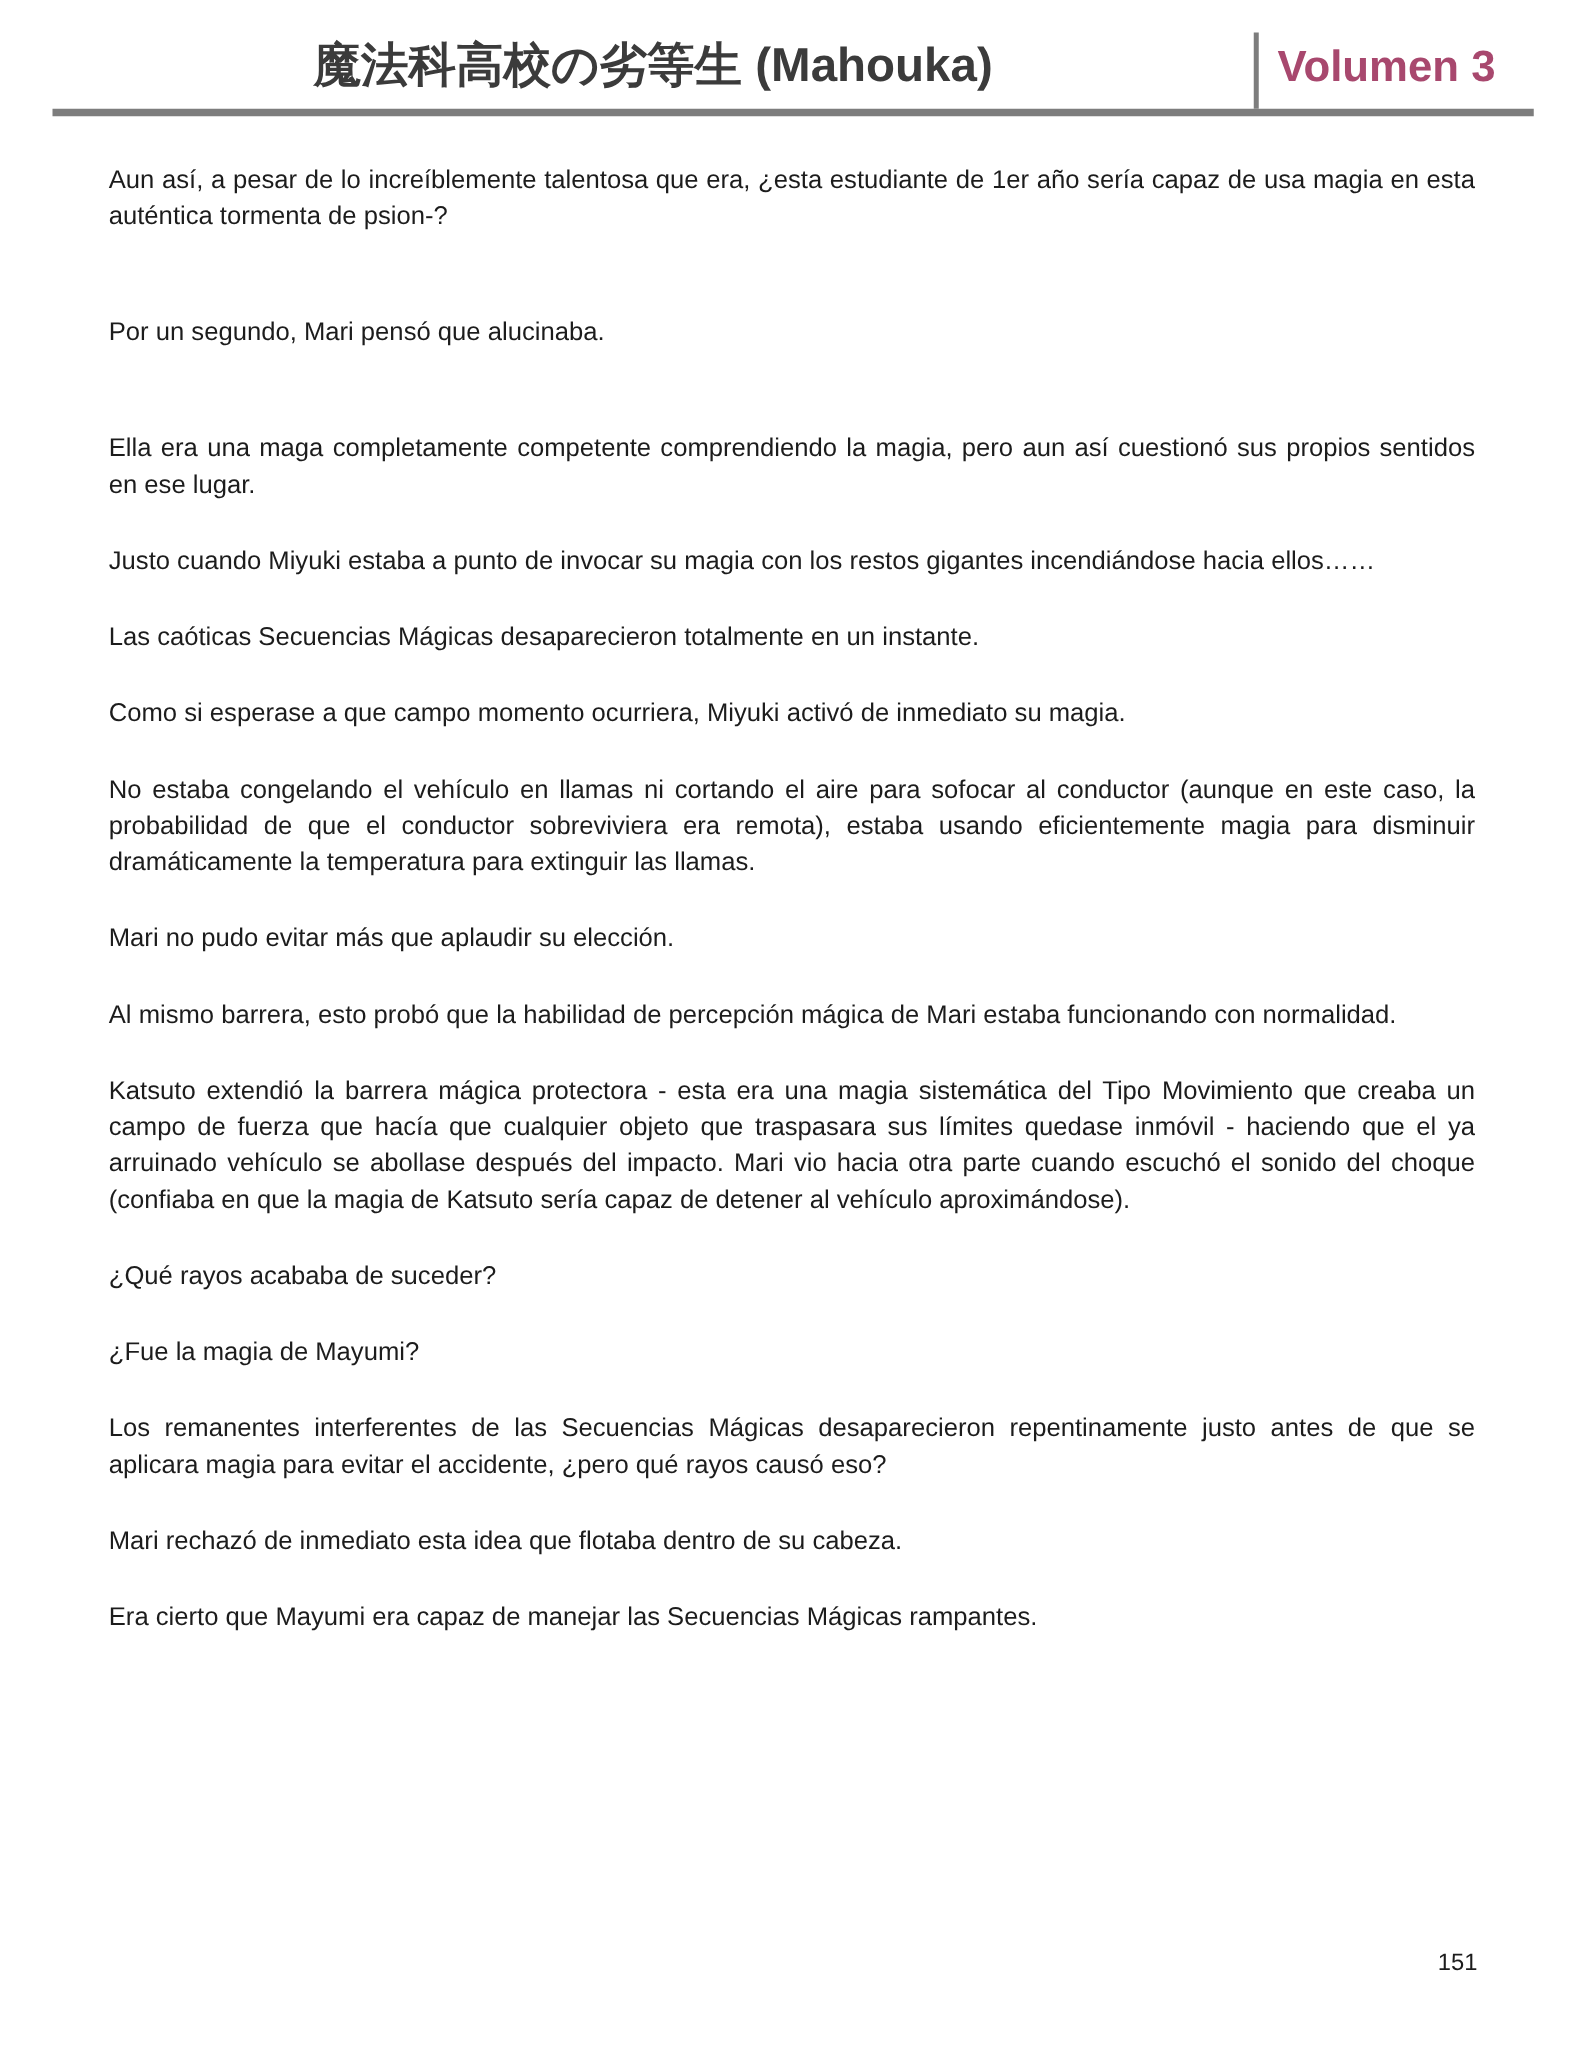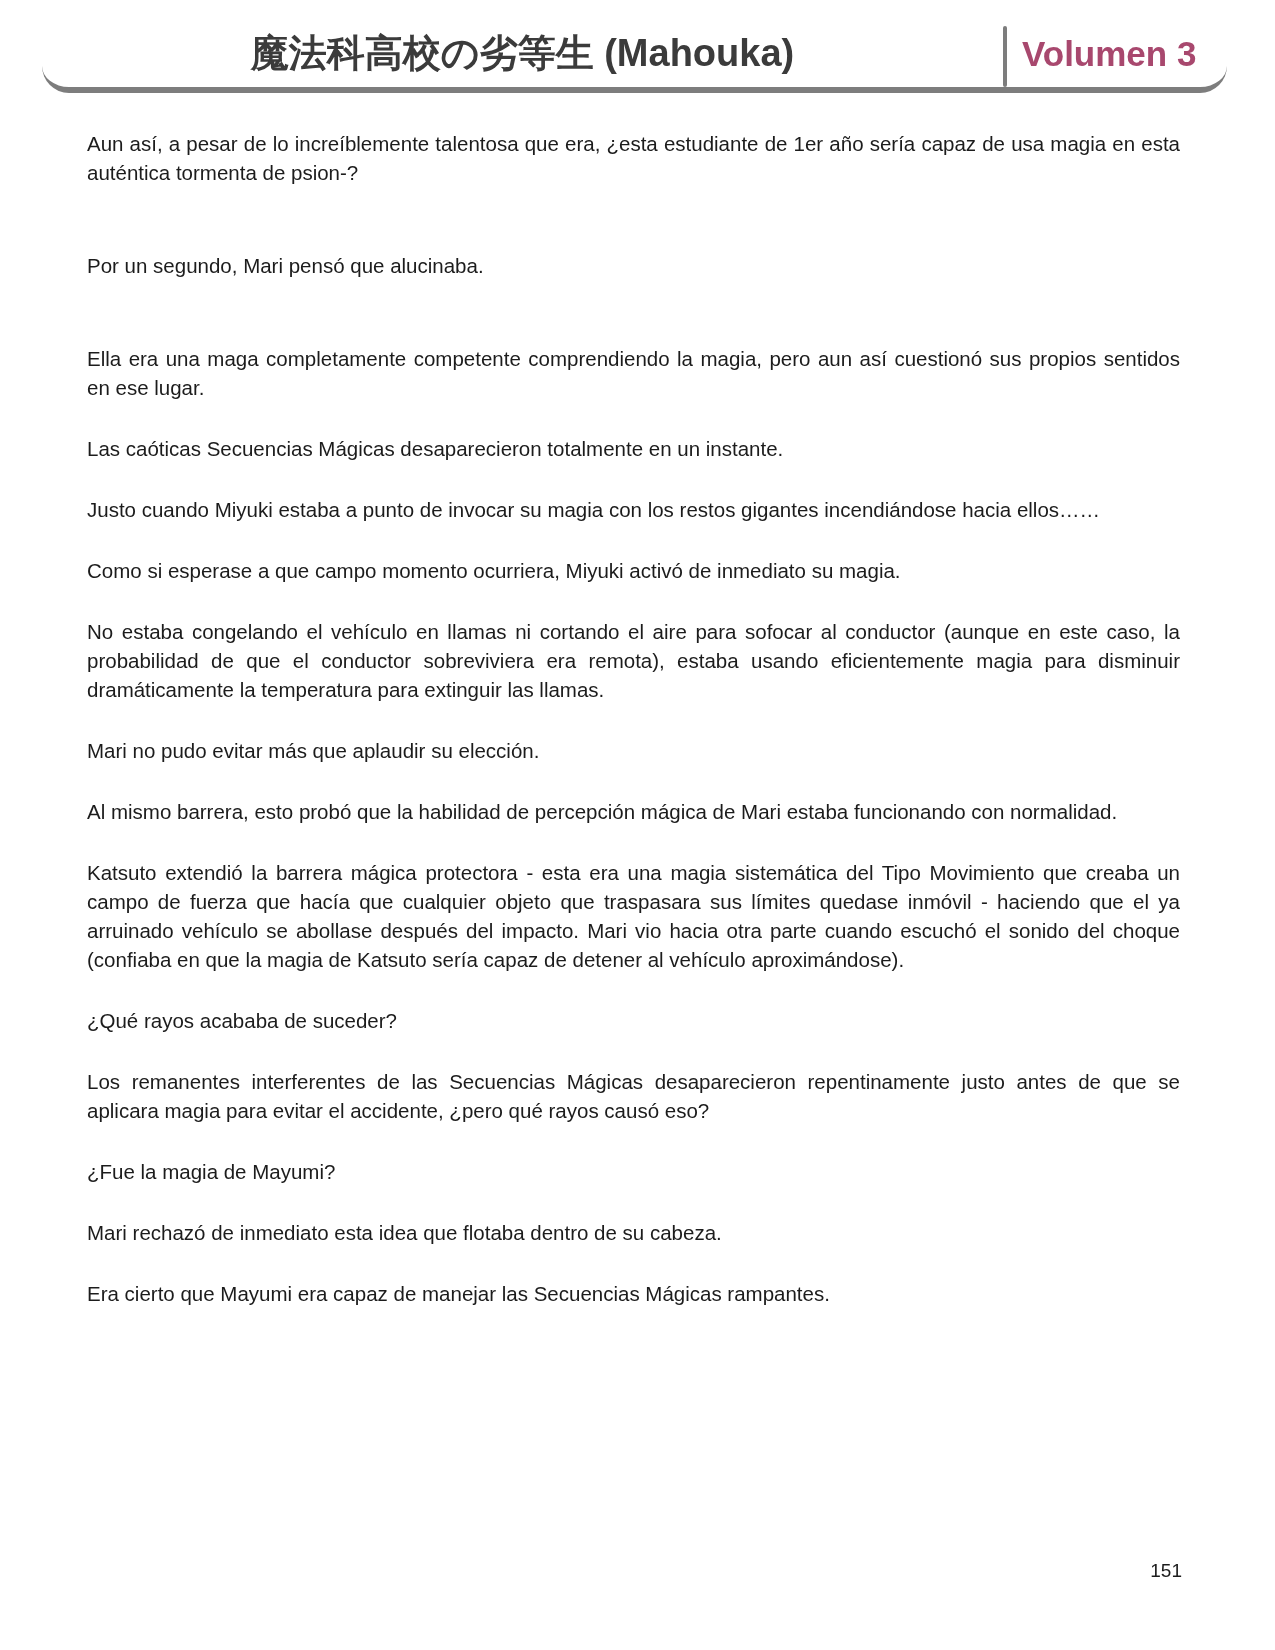--- a/index.html
+++ b/index.html
@@ -1,15 +1,15 @@
 <!DOCTYPE html>
 <html><head>
 <meta charset="utf-8">
 <style>
-  * { margin: 0; padding: 0; box-sizing: border-box; border-radius: 27px; }
+  * { margin: 0; padding: 0; box-sizing: border-box; }
   html, body { background: #ffffff; }
   .page {
     position: relative;
     width: 1275px;
     height: 1650px;
     background: #ffffff;
     overflow: hidden;
     font-family: "Liberation Sans", sans-serif;
   }
   
@@ -77,29 +77,29 @@
   <div class="header">
     <div class="header-title">魔法科高校の劣等生 (Mahouka)</div>
     <div class="header-divider"></div>
     <div class="header-volume">Volumen 3</div>
   </div>
 
   <div class="content">
     <p class="gap-xl">Aun así, a pesar de lo increíblemente talentosa que era, ¿esta estudiante de 1er año sería capaz de usa magia en esta auténtica tormenta de psion-?</p>
     <p class="gap-xl">Por un segundo, Mari pensó que alucinaba.</p>
     <p>Ella era una maga completamente competente comprendiendo la magia, pero aun así cuestionó sus propios sentidos en ese lugar.</p>
+    <p>Justo cuando Miyuki estaba a punto de invocar su magia con los restos gigantes incendiándose hacia ellos……</p>
     <p>Las caóticas Secuencias Mágicas desaparecieron totalmente en un instante.</p>
-    <p>Justo cuando Miyuki estaba a punto de invocar su magia con los restos gigantes incendiándose hacia ellos……</p>
     <p>Como si esperase a que campo momento ocurriera, Miyuki activó de inmediato su magia.</p>
     <p>No estaba congelando el vehículo en llamas ni cortando el aire para sofocar al conductor (aunque en este caso, la probabilidad de que el conductor sobreviviera era remota), estaba usando eficientemente magia para disminuir dramáticamente la temperatura para extinguir las llamas.</p>
     <p>Mari no pudo evitar más que aplaudir su elección.</p>
     <p>Al mismo barrera, esto probó que la habilidad de percepción mágica de Mari estaba funcionando con normalidad.</p>
     <p>Katsuto extendió la barrera mágica protectora - esta era una magia sistemática del Tipo Movimiento que creaba un campo de fuerza que hacía que cualquier objeto que traspasara sus límites quedase inmóvil - haciendo que el ya arruinado vehículo se abollase después del impacto. Mari vio hacia otra parte cuando escuchó el sonido del choque (confiaba en que la magia de Katsuto sería capaz de detener al vehículo aproximándose).</p>
     <p>¿Qué rayos acababa de suceder?</p>
+    <p>¿Fue la magia de Mayumi?</p>
     <p>Los remanentes interferentes de las Secuencias Mágicas desaparecieron repentinamente justo antes de que se aplicara magia para evitar el accidente, ¿pero qué rayos causó eso?</p>
-    <p>¿Fue la magia de Mayumi?</p>
     <p>Mari rechazó de inmediato esta idea que flotaba dentro de su cabeza.</p>
     <p>Era cierto que Mayumi era capaz de manejar las Secuencias Mágicas rampantes.</p>
   </div>
 
   <div class="page-number">151</div>
 
 </div>
 
 </body></html>

